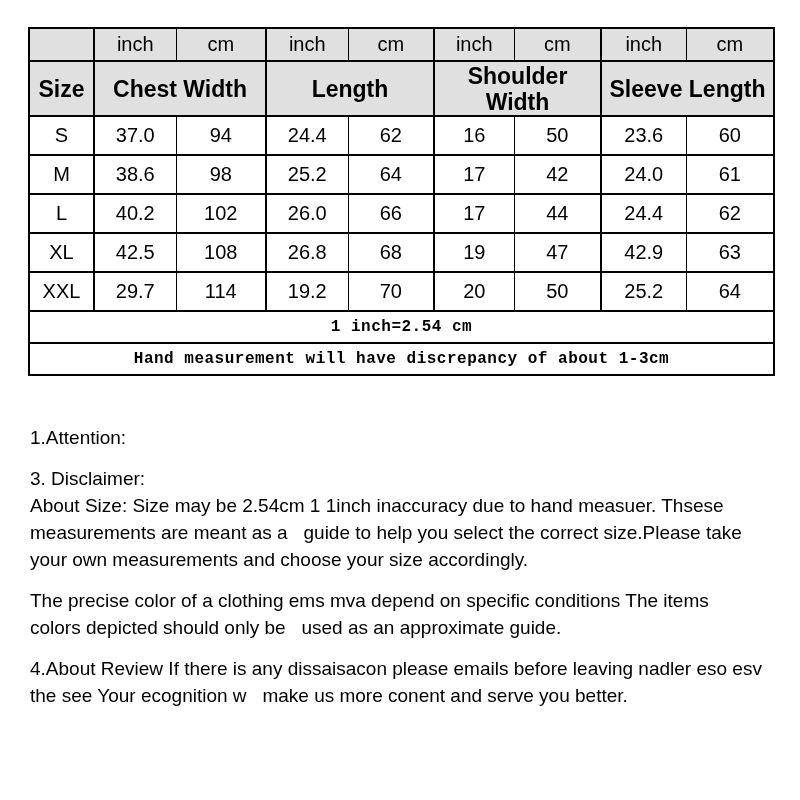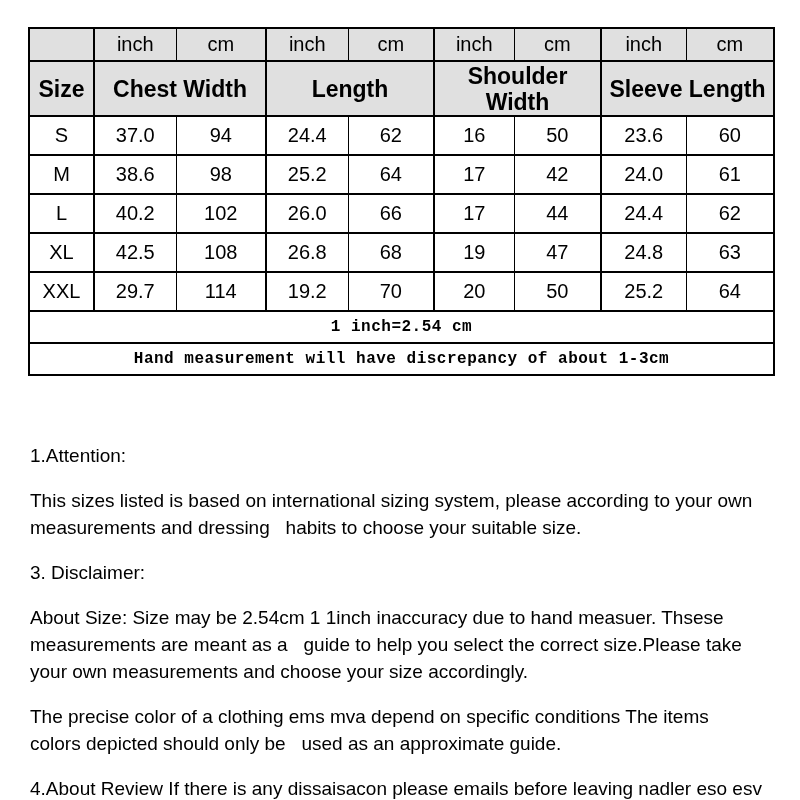--- a/index.html
+++ b/index.html
@@ -65,21 +65,21 @@
   
   .notes {
     position: absolute;
     left: 30px;
     top: 424px;
     width: 762px;
     font-size: 19px;
     line-height: 27px;
   }
   .note { margin-bottom: 14px; }
-  .note-h, .note-b { white-space: pre-wrap; margin-top: 18px; }
+  .note-h, .note-b { white-space: pre-wrap; }
 </style>
 </head>
 <body>
 
 <div class="page">
 
   <table class="size-table">
     <colgroup>
       <col style="width:65px">
         <col style="width:82px">
@@ -146,21 +146,21 @@
         <td class="val">62</td>
       </tr>
       <tr>
         <td class="sz">XL</td>
         <td class="val grp">42.5</td>
         <td class="val">108</td>
         <td class="val grp">26.8</td>
         <td class="val">68</td>
         <td class="val grp">19</td>
         <td class="val">47</td>
-        <td class="val grp">24.8</td>
+        <td class="val grp">42.9</td>
         <td class="val">63</td>
       </tr>
       <tr>
         <td class="sz">XXL</td>
         <td class="val grp">29.7</td>
         <td class="val">114</td>
         <td class="val grp">19.2</td>
         <td class="val">70</td>
         <td class="val grp">20</td>
         <td class="val">50</td>
@@ -174,22 +174,20 @@
       </tr>
       <tr>
         <td class="foot" colspan="9">Hand measurement will have discrepancy of about 1-3cm</td>
       </tr>
     </tfoot>
   </table>
 
   <div class="notes">
     <div class="note">
       <div class="note-h">1.Attention:</div>
-      <div class="note-b">This sizes listed is based on international sizing system, please according to your own
-measurements and dressing   habits to choose your suitable size.</div>
     </div>
     <div class="note">
       <div class="note-h">3. Disclaimer:</div>
       <div class="note-b">About Size: Size may be 2.54cm 1 1inch inaccuracy due to hand measuer. Thsese
 measurements are meant as a   guide to help you select the correct size.Please take
 your own measurements and choose your size accordingly.</div>
     </div>
     <div class="note">
       <div class="note-b">The precise color of a clothing ems mva depend on specific conditions The items
 colors depicted should only be   used as an approximate guide.</div>

